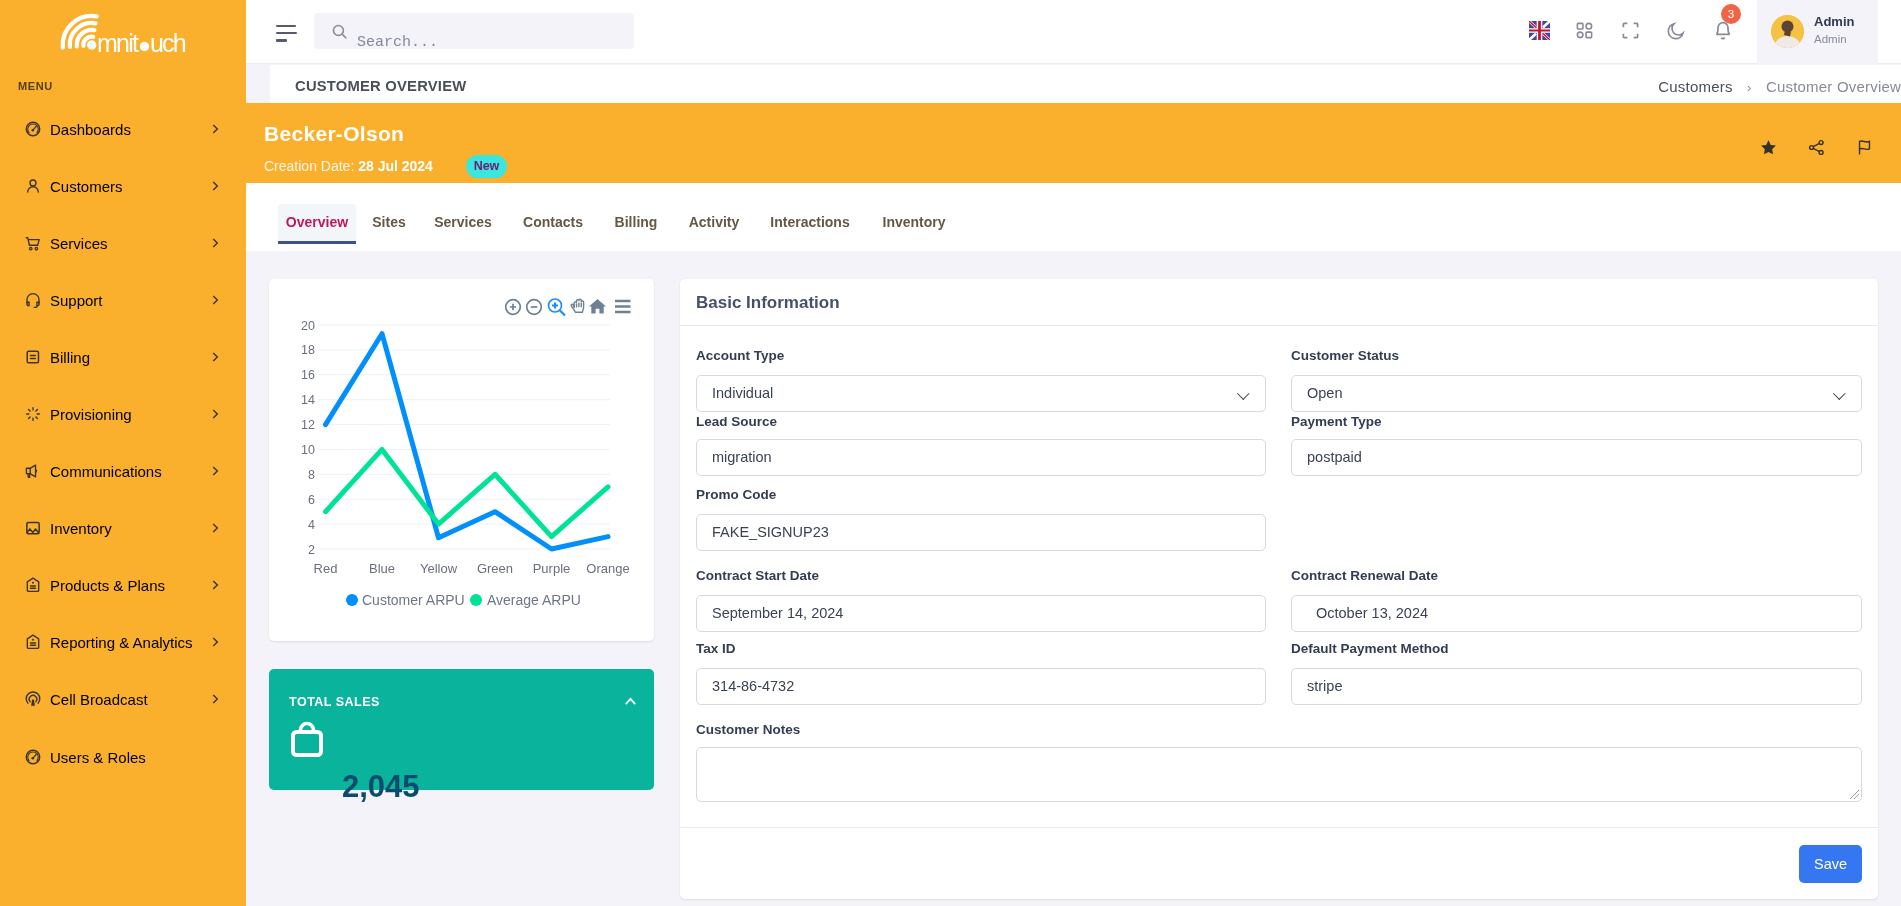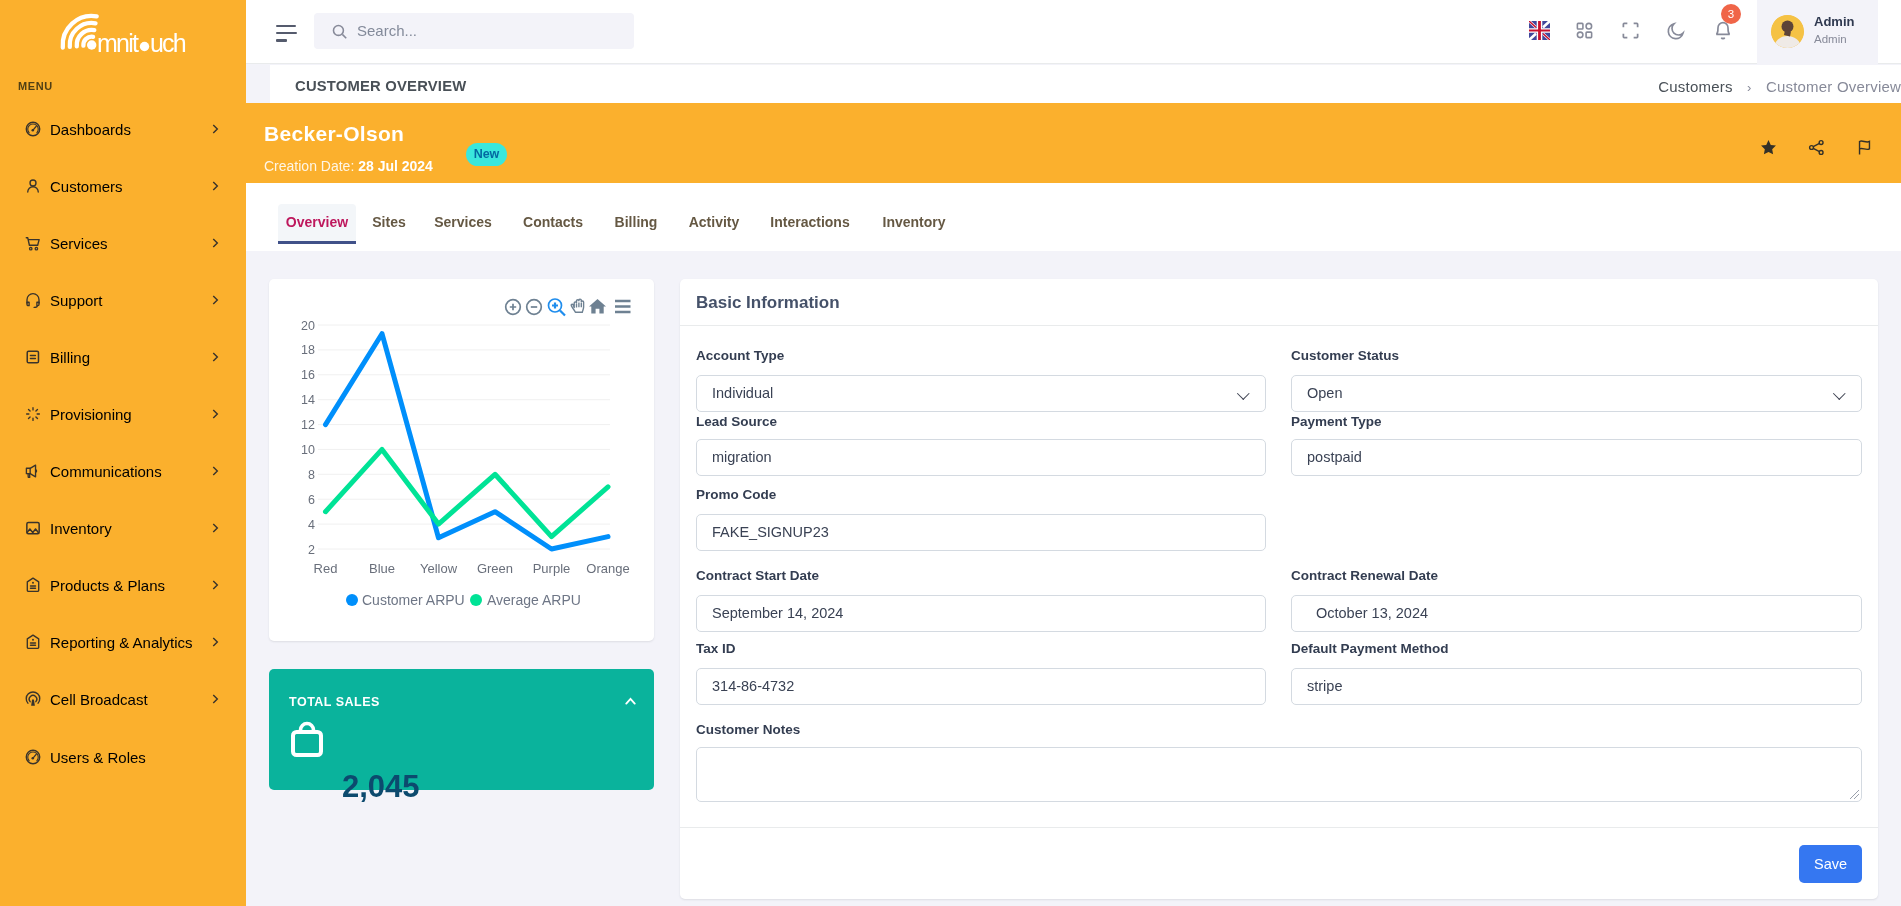--- a/index.html
+++ b/index.html
@@ -15,40 +15,40 @@
   .mitem .tx { position:absolute; left:50px; top:3px; }
   .mitem .ch { position:absolute; right:24px; top:4px; }
 
   
   #header { left:246px; top:0; width:1655px; height:64px; background:#fff; border-bottom:1px solid #e9ebec; }
   #hamb div { width:20px; height:2.2px; background:#555b6d; margin-bottom:5px; border-radius:1px; }
   #hamb div:nth-child(2){ width:21px; }
   #hamb div:nth-child(3){ width:11px; }
   #searchbox { position:absolute; left:68px; top:13px; width:320px; height:36px; background:#f3f3f9; border-radius:4px; color:#838a9a; font-size:15px; }
   #searchbox .sic { position:absolute; left:17px; top:9.5px; }
-  #searchbox .stx { position:absolute; left:43px; top:9px; }
+  #searchbox .stx { position:absolute; left:43px; top:21px;font-family:Liberation Mono, monospace; }
   .hic { position:absolute; top:21px; color:#878a99; }
   #avatarbox { position:absolute; right:23px; top:0; width:121px; height:64px; background:#f3f3f9; }
   #avatarbox .avc { position:absolute; left:14px; top:15px; width:33px; height:33px; border-radius:50%; background:#f5c35e; overflow:hidden; }
   #avatarbox .nm1 { position:absolute; left:57px; top:14px; font-size:13px; font-weight:bold; color:#2f3950; }
   #avatarbox .nm2 { position:absolute; left:57px; top:33px; font-size:11.5px; color:#878a99; }
 
   
   #pagetitle { left:246px; top:65px; width:1655px; height:38px; background:#fff;margin-left:24px; }
   #pagetitle .t { position:absolute; left:25px; top:13px; font-size:14.8px; font-weight:bold; color:#495057; letter-spacing:.2px; }
   #pagetitle .bc { position:absolute; right:24px; top:13px; font-size:15px; letter-spacing:.2px; color:#495057; }
   #pagetitle .bc .sep { color:#878a99; margin:0 10px; font-size:13px; }
   #pagetitle .bc .muted { color:#878a99; }
 
   
   #banner { left:246px; top:103px; width:1655px; height:80px; background:#fbb02d; }
   #banner .bt { position:absolute; left:18px; top:19px; font-size:21px; font-weight:bold; color:#fff; letter-spacing:.3px; }
   #banner .bd { position:absolute; left:18px; top:55px; font-size:14px; color:rgba(255,255,255,.88); }
   #banner .bd b { color:#fff; }
-  #banner .newb { position:absolute; left:220px; top:40px; width:41px; height:23px; background:#3ae7dc; border-radius:12px; color:#0369a1; font-size:12.5px; font-weight:bold; text-align:center; line-height:23px; }
+  #banner .newb { position:absolute; left:220px; top:52px; width:41px; height:23px; background:#3ae7dc; border-radius:12px; color:#701a75; font-size:12.5px; font-weight:bold; text-align:center; line-height:23px; }
   #banner .bic { position:absolute; top:36px; color:#343128; }
 
   
   #tabsrow { left:246px; top:183px; width:1655px; height:68px; background:#fff; }
   .tab { position:absolute; top:31px; font-size:14px; font-weight:bold; color:#655843; transform:translateX(-50%); white-space:nowrap; }
   .activetab { position:absolute; left:32px; top:21px; width:78px; height:39.5px; background:#f3f6f9; border-radius:4px 4px 0 0; border-bottom:3px solid #405189; }
 
   
   .card { position:absolute; background:#fff; border-radius:5px; box-shadow:0 1px 2px rgba(56,65,74,.12); }
   #chartcard { left:269px; top:279px; width:385px; height:362px; }

